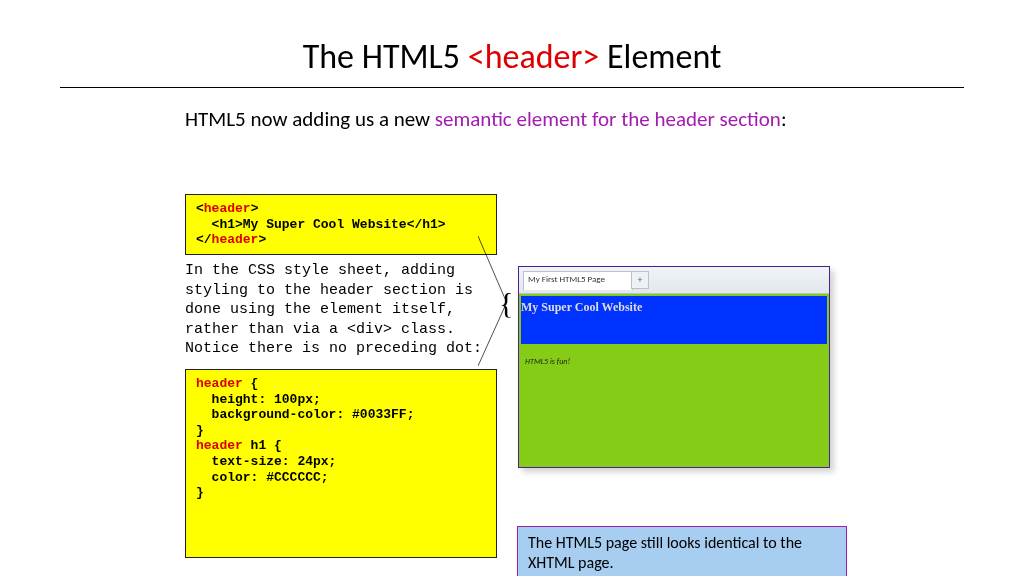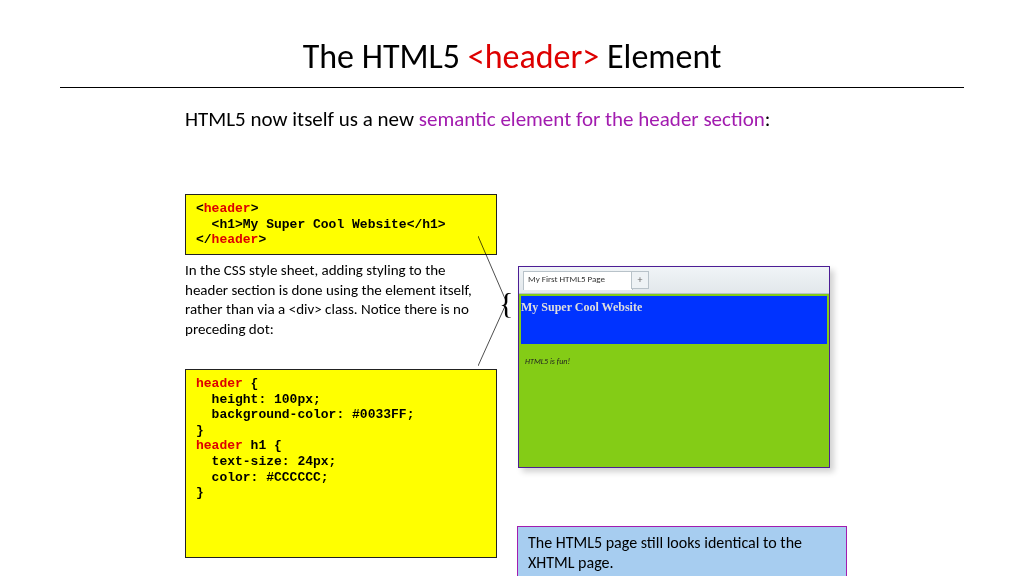--- a/index.html
+++ b/index.html
@@ -54,20 +54,21 @@
 .code2 { left: 185px; top: 333px; width: 290px; height: 175px; }
 
 .body-text {
   position: absolute;
   left: 185px;
   top: 225px;
   width: 300px;
   font-size: 15px;
   line-height: 1.3;
   color: #000;
+  font-family: Liberation Mono, monospace;
 }
 
 .browser-mock {
   position: absolute;
   left: 518px;
   top: 230px;
   width: 310px;
   height: 200px;
   border: 1px solid #4c1d95;
   background: #84cc16;
@@ -157,21 +158,21 @@
 </head>
 <body>
 <div class="slide">
 
 <h1 class="title">
   <span>The HTML5 </span><span class="red">&lt;header&gt;</span><span> Element</span>
 </h1>
 <hr class="hr">
 
 <p class="subtitle">
-  <span>HTML5 now itself us a new </span><span class="red">semantic element for the header section</span><span>:</span>
+  <span>HTML5 now adding us a new </span><span class="red">semantic element for the header section</span><span>:</span>
 </p>
 
 <div class="code-box code1">
   <div><span>&lt;</span><span class="tag">header</span><span>&gt;</span></div>
   <div style="white-space:pre">  &lt;h1&gt;My Super Cool Website&lt;/h1&gt;</div>
   <div><span>&lt;/</span><span class="tag">header</span><span>&gt;</span></div>
 </div>
 
 <div class="body-text">In the CSS style sheet, adding styling to the header section is done using the element itself, rather than via a &lt;div&gt; class. Notice there is no preceding dot:</div>
 

